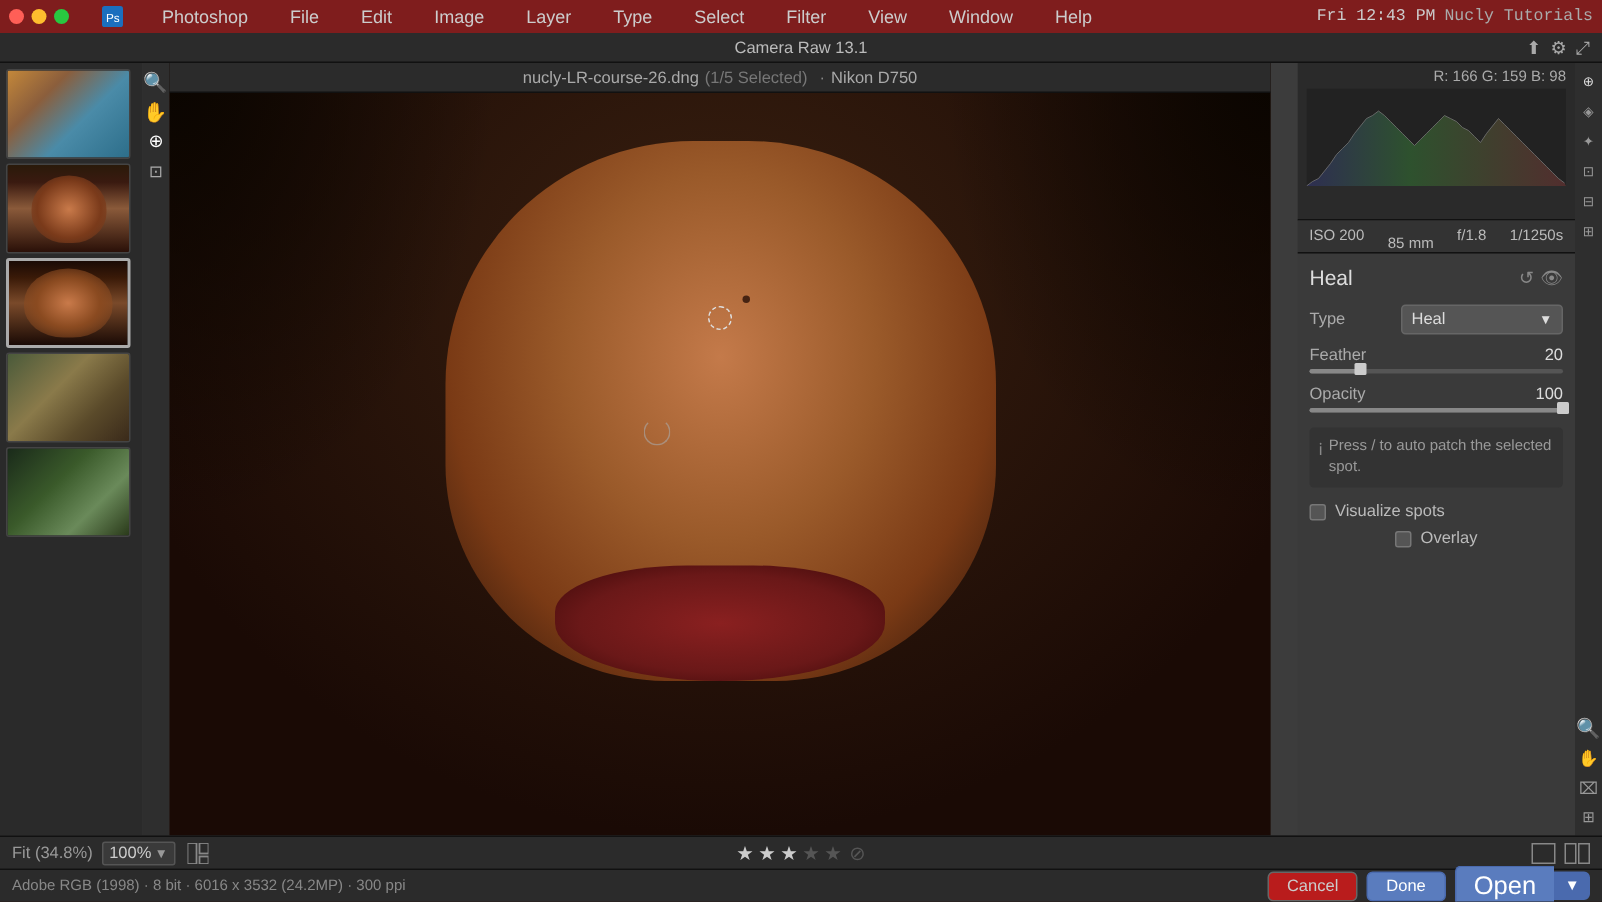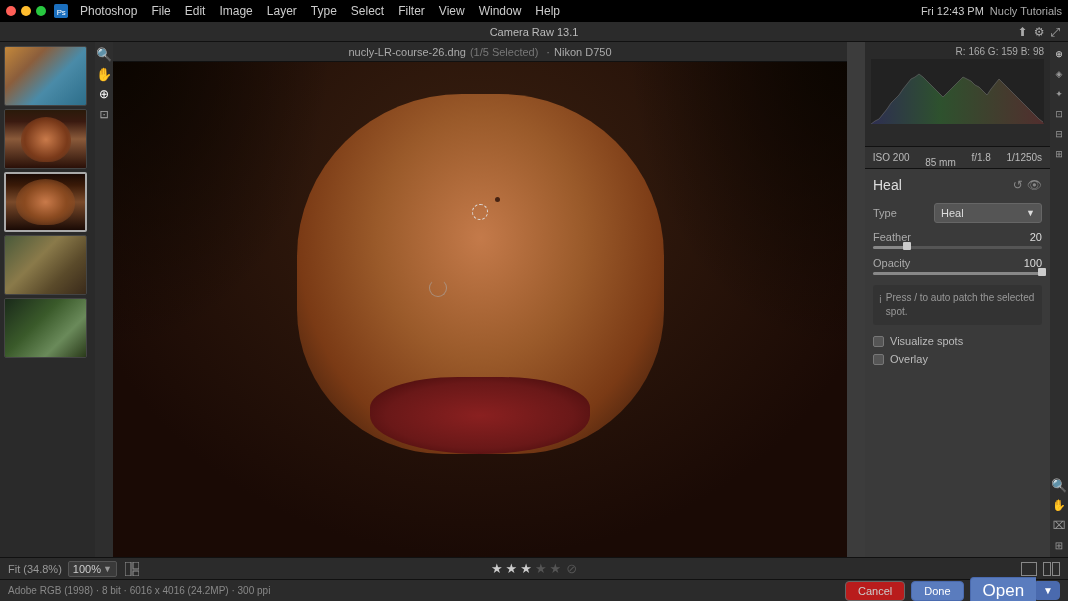--- a/index.html
+++ b/index.html
@@ -10,25 +10,25 @@
       font-family: -apple-system, BlinkMacSystemFont, "Helvetica Neue", Arial, sans-serif;
       font-size: 11px;
       color: #ccc;
       overflow: hidden;
       user-select: none;
     }
 
     
     .menu-bar {
       height: 22px;
-      background: #000000;
+      background: #7f1d1d;
       display: flex;
       align-items: center;
       padding: 0 6px;
-      gap: 2px;
+      gap: 16px;
       position: relative;
     }
     .menu-bar-logo {
       width: 14px;
       height: 14px;
       margin-right: 4px;
       display: flex; align-items: center; justify-content: center;
     }
     .menu-bar-logo svg { width: 14px; height: 14px; }
     .menu-item {
@@ -38,20 +38,21 @@
       cursor: pointer;
       border-radius: 2px;
     }
     .menu-bar-right {
       margin-left: auto;
       display: flex;
       align-items: center;
       gap: 6px;
       font-size: 11px;
       color: #ccc;
+      font-family: Liberation Mono, monospace;
     }
     .traffic-lights {
       display: flex;
       gap: 5px;
       margin-right: 6px;
     }
     .traffic-light {
       width: 10px;
       height: 10px;
       border-radius: 50%;
@@ -288,21 +289,21 @@
       <div style="display:flex;align-items:flex-start;gap:4px;padding:6px;background:#333;border-radius:3px;margin-bottom:10px;">
         <span style="color:#888;font-size:11px;flex-shrink:0;">ℹ</span>
         <span style="font-size:10px;color:#999;line-height:1.4;">Press / to auto patch the selected spot.</span>
       </div>
 
       <div style="display:flex;align-items:center;gap:6px;margin-bottom:6px;">
         <div style="width:11px;height:11px;background:#555;border:1px solid #777;border-radius:2px;"></div>
         <span style="font-size:11px;color:#bbb;">Visualize spots</span>
       </div>
 
-      <div style="display:flex;align-items:center;gap:6px;">
+      <div style="display:flex;align-items:center;gap:6px;justify-content:center;">
         <div style="width:11px;height:11px;background:#555;border:1px solid #777;border-radius:2px;"></div>
         <span style="font-size:11px;color:#bbb;">Overlay</span>
       </div>
     </div>
   </div>
 
   <div class="section-right-edge">
     <div class="edge-icon" style="color:#ddd;">⊕</div>
     <div class="edge-icon">◈</div>
     <div class="edge-icon">✦</div>
@@ -342,21 +343,21 @@
     <div style="margin-left:auto;display:flex;gap:6px;align-items:center;">
       <div style="width:16px;height:14px;border:1px solid #888;background:transparent;display:flex;align-items:center;justify-content:center;"></div>
       <div style="display:flex;gap:1px;">
         <div style="width:8px;height:14px;border:1px solid #888;background:transparent;"></div>
         <div style="width:8px;height:14px;border:1px solid #888;background:transparent;"></div>
       </div>
     </div>
   </div>
 
   <div style="position:absolute;bottom:0;left:0;right:0;height:22px;background:#2b2b2b;display:flex;align-items:center;justify-content:space-between;padding:0 8px;border-top:1px solid #111;">
-    <span style="font-size:10px;color:#888;">Adobe RGB (1998) · 8 bit · 6016 x 4016 (24.2MP) · 300 ppi</span>
+    <span style="font-size:10px;color:#888;">Adobe RGB (1998) · 8 bit · 6016 x 3532 (24.2MP) · 300 ppi</span>
     <div style="display:flex;gap:6px;align-items:center;">
       <button style="padding:3px 12px;font-size:11px;border-radius:4px;cursor:pointer;border:1px solid #666;background:#b91c1c;color:#ccc;">Cancel</button>
       <button style="padding:3px 12px;font-size:11px;border-radius:4px;cursor:pointer;border:1px solid #4a6aae;background:#5a7cbe;color:#fff;">Done</button>
       <div style="display:flex;align-items:center;">
         <button style="padding:3px 12px;font-size:17px;border-radius:4px 0 0 4px;cursor:pointer;border:1px solid #4a6aae;border-right:none;background:#5a7cbe;color:#fff;">Open</button>
         <button style="padding:3px 6px;font-size:10px;border-radius:0 4px 4px 0;cursor:pointer;border:1px solid #4a6aae;background:#4a6aae;color:#fff;">▼</button>
       </div>
     </div>
   </div>
 

